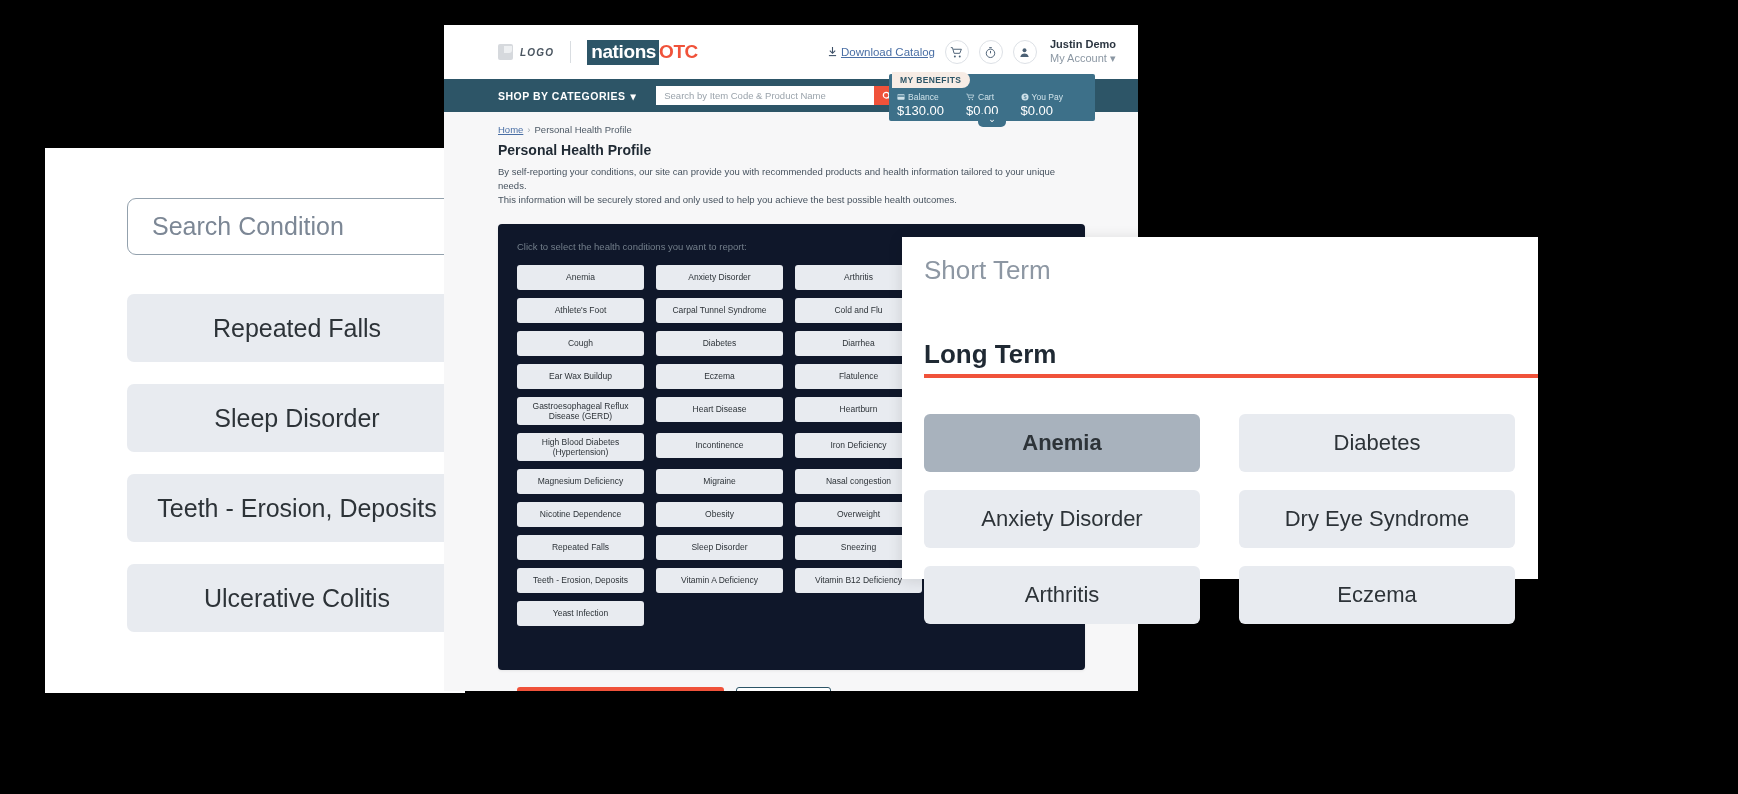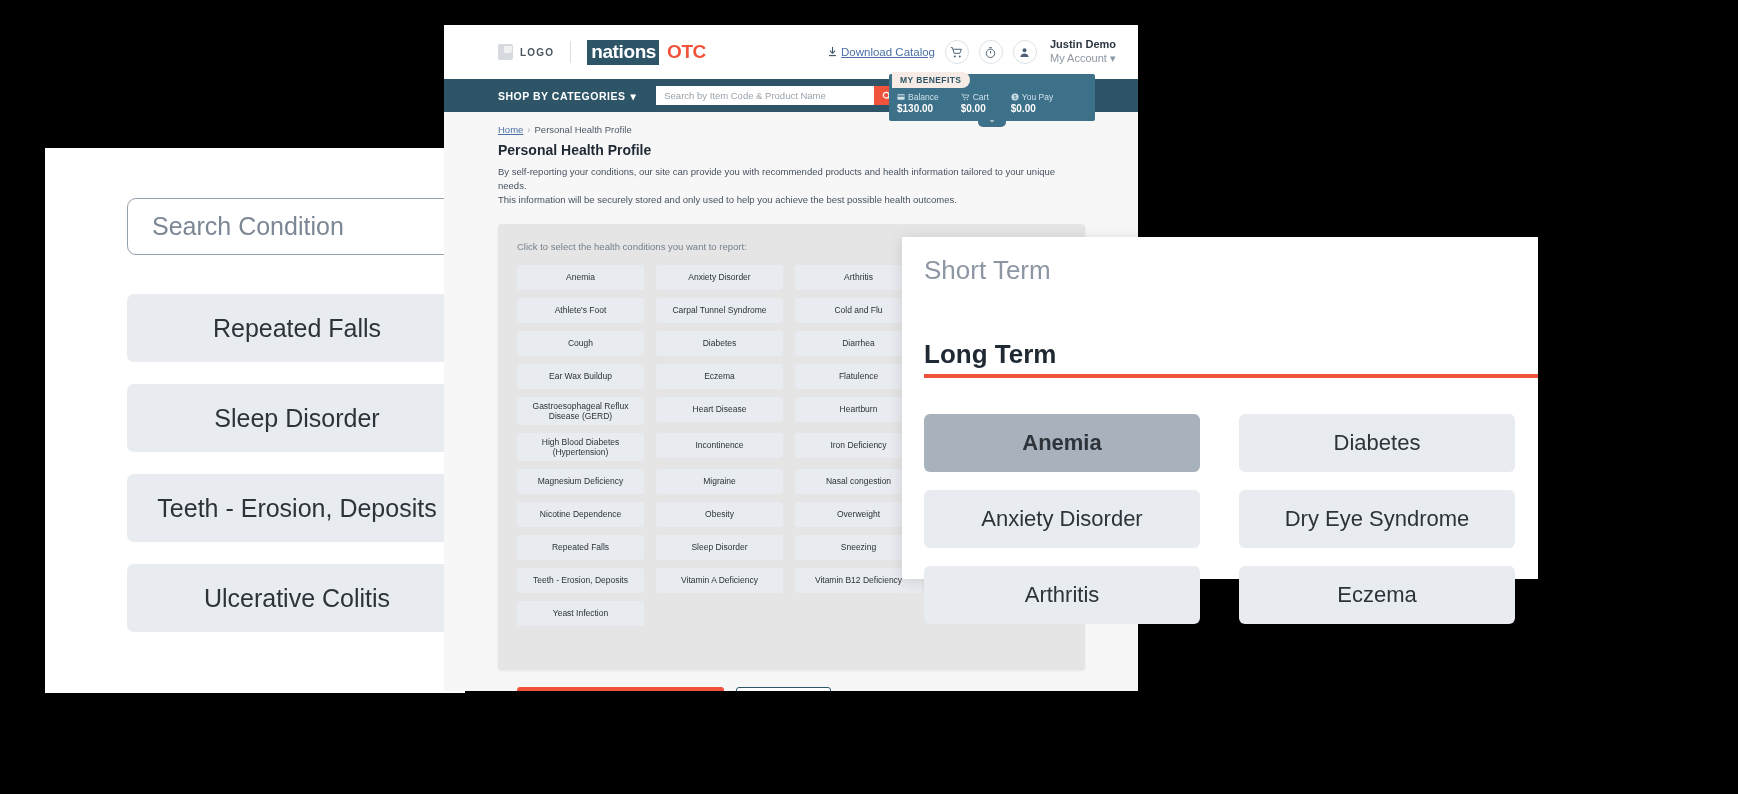--- a/index.html
+++ b/index.html
@@ -62,33 +62,33 @@
     background: #d6d9dd; border-radius: 2px;
     position: relative; margin-right: 7px;
   }
   .logo-mark::after {
     content: ""; position: absolute; left: 6px; top: 2px;
     width: 8px; height: 7px; background: #eef0f2;
     border-radius: 0 0 3px 0;
   }
   .logo-text {
     font-size: 10px; letter-spacing: 1.2px;
-    color: #4a5560; font-weight: 600;
+    color: #4a5560; font-weight: 600; font-style: italic;
   }
   .logo-div {
     width: 1px; height: 22px; background: #d9dde1; margin: 0 16px;
   }
   .brand {
     display: flex; align-items: baseline;
     font-size: 19px; font-weight: 700; letter-spacing: -0.4px;
   }
   .brand .n {
     background: #2d5567; color: #ffffff; padding: 1px 3px 2px 4px;
   }
-  .brand .o { color: #f0523a; padding-left: 8px; }
+  .brand .o { color: #f0523a; padding-left: 0; }
 
   .hdr-right {
     position: absolute; right: 22px; top: 0; height: 54px;
     display: flex; align-items: center; gap: 10px;
   }
   .dl-link {
     display: flex; align-items: center; gap: 4px;
     color: #4a6fa5; font-size: 11.5px; text-decoration: underline;
     cursor: pointer;
   }
@@ -139,21 +139,21 @@
     font-size: 8.5px; font-weight: 700; letter-spacing: 0.4px;
     padding: 3px 9px 3px 8px; border-radius: 0 10px 10px 0;
   }
   .ben-cols {
     position: absolute; top: 18px; left: 8px; right: 6px;
     display: flex; gap: 22px;
   }
   .ben-col .lbl {
     font-size: 8.5px; color: #cfe2ea; display: flex; align-items: center; gap: 3px;
   }
-  .ben-col .val { font-size: 10px; color: #ffffff; font-weight: 700; margin-top: 1px; }
+  .ben-col .val { font-size: 13px; color: #ffffff; font-weight: 400; margin-top: 1px; }
   .ben-chev {
     position: absolute; left: 978px; top: 114px; width: 28px; height: 13px;
     background: #3d7089; border-radius: 0 0 5px 5px; z-index: 40;
     display: flex; align-items: flex-start; justify-content: center;
     color: #fff; font-size: 9px;
   }
 
   .bw-body { padding: 12px 0 0 0; }
   .crumb {
     margin-left: 54px; font-size: 9.5px; color: #4e5a66;
@@ -164,21 +164,21 @@
   .page-title {
     margin: 7px 0 0 54px; font-size: 14px; font-weight: 700; color: #1f2933;
   }
   .page-desc {
     margin: 7px 0 0 54px; font-size: 9.5px; color: #46525e; line-height: 1.45;
     max-width: 560px;
   }
 
   .card {
     margin: 18px 0 0 54px; width: 587px; min-height: 446px;
-    background: #e5e5e5; border-radius: 4px;
+    background: #0f172a; border-radius: 4px;
     box-shadow: 0 1px 3px rgba(0,0,0,0.07);
     padding: 17px 0 0 19px; position: relative;
   }
   .card-hint { font-size: 9.5px; color: #737f8b; margin-bottom: 13px; }
   .cond-grid {
     display: grid; grid-template-columns: repeat(4, 127px);
     gap: 8px 12px;
   }
   .cond-chip {
     height: 25px; background: #e8ebf0; border-radius: 3px;

